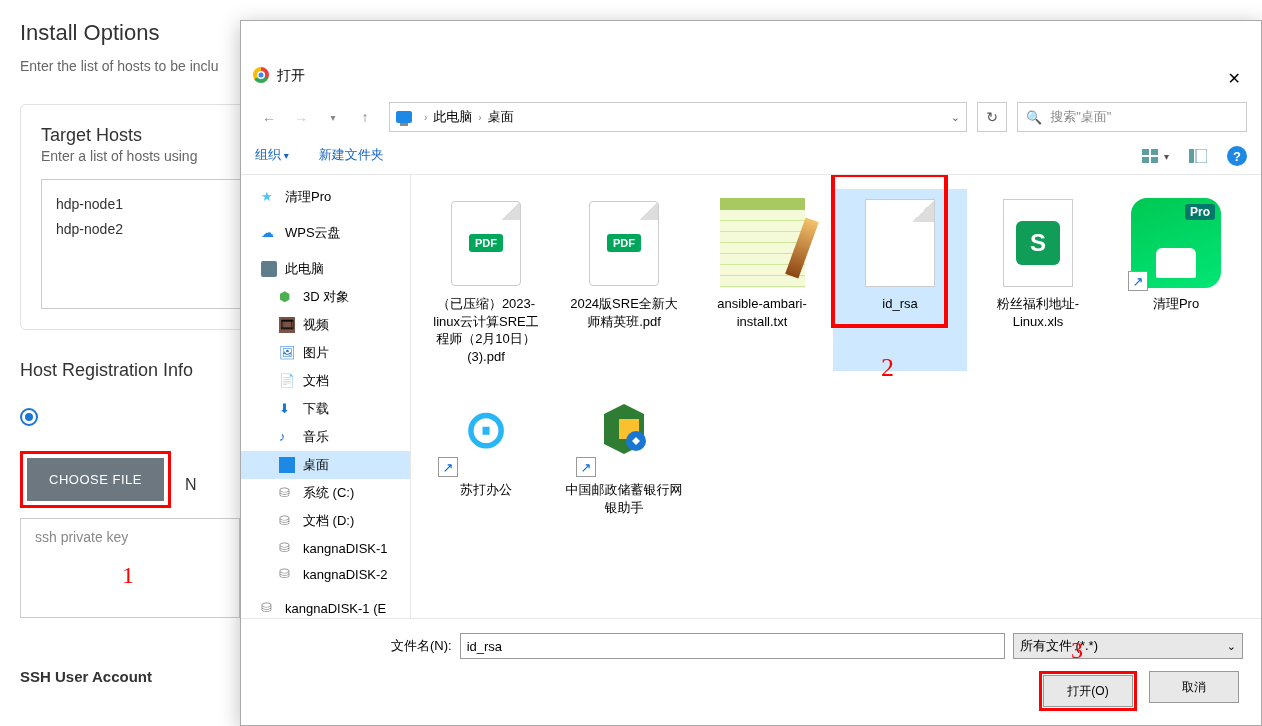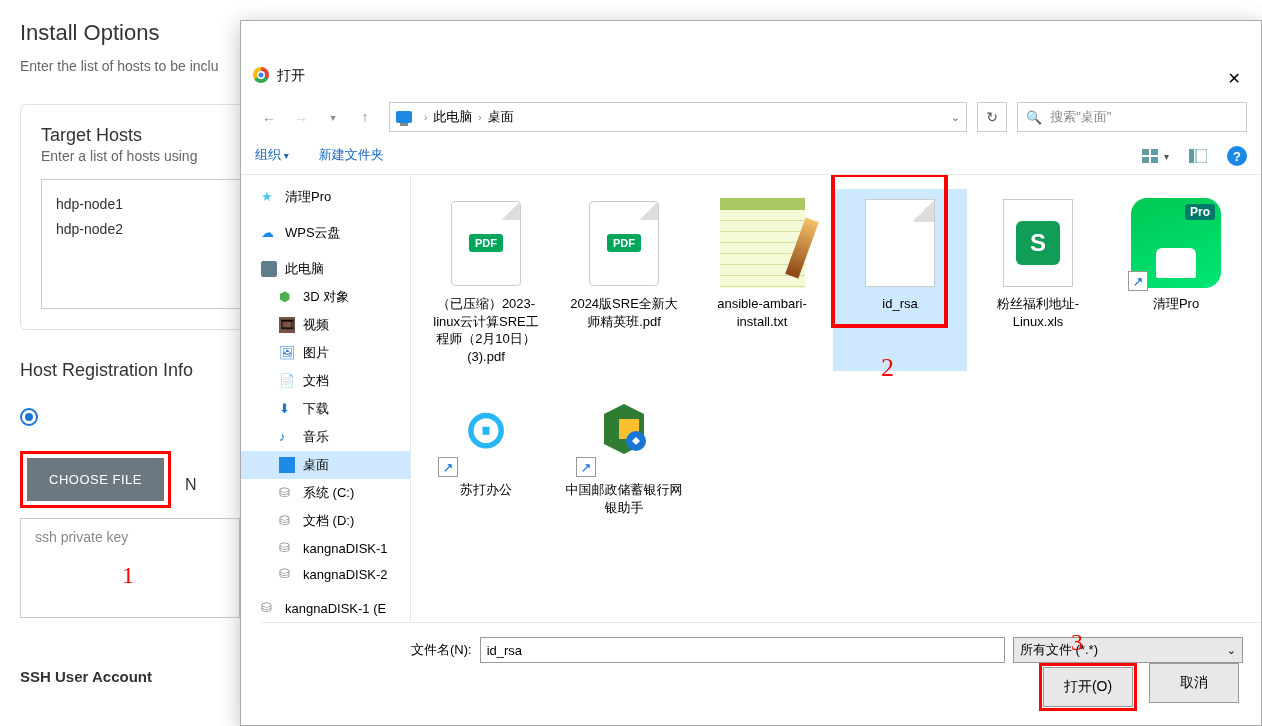--- a/index.html
+++ b/index.html
@@ -94,27 +94,27 @@
 .app-soda { color:#29b6f6; font-size: 52px; font-weight:bold; }
 .img-thumb { width: 100px; height: 72px; background: linear-gradient(#e8eef7, #dce6f2); border:1px solid #ccc; position:relative; }
 .img-thumb::before { content:""; position:absolute; inset:6px; background: repeating-linear-gradient(90deg, #b0c4de 0 20px, transparent 20px 24px), repeating-linear-gradient(#b0c4de 0 10px, transparent 10px 13px); opacity:0.5; }
 .bank-icon { width: 60px; height: 60px; position:relative; }
 .bank-icon svg { width:100%; height:100%; }
 
 .red-box-2 { position: absolute; border: 4px solid #f00; pointer-events: none; }
 .anno-2 { position: absolute; color: #f00; font-size: 26px; font-family: serif; }
 .anno-3 { position: absolute; color: #f00; font-size: 24px; font-family: serif; }
 
-.footer-row { padding: 14px 18px 14px 0; display: flex; flex-direction: column; border-top: 1px solid #e8e8e8; margin-left: 20px; }
+.footer-row { padding: 14px 18px 14px 0; display: flex; flex-direction: column; gap: 12px; border-top: 1px solid #e8e8e8; }
 .fn-row { display: flex; align-items: center; gap: 8px; }
 .fn-label { font-size: 13px; margin-left: 150px; }
 .fn-input { flex: 1; height: 26px; border: 1px solid #999; padding: 0 6px; font-size: 13px; }
 .fn-select { width: 230px; height: 26px; border: 1px solid #999; background: #e8e8e8; font-size: 13px; padding: 0 6px; display:flex; align-items:center; justify-content:space-between; cursor:pointer; }
 .btn-row { display: flex; justify-content: flex-end; gap: 12px; padding-right: 4px; }
-.win-btn { width: 90px; height: 40px; border: 1px solid #999; background: #e8e8e8; font-size: 14px; cursor: pointer; display:flex; align-items:center; justify-content:center; }
+.win-btn { width: 90px; height: 32px; border: 1px solid #999; background: #e8e8e8; font-size: 12px; cursor: pointer; display:flex; align-items:center; justify-content:center; }
 .red-box-3 { border: 3px solid #f00; padding: 1px; }
 </style>
 </head>
 <body>
 
 <div class="bg-page">
   <h1>Install Options</h1>
   <div class="subtitle">Enter the list of hosts to be inclu</div>
 
   <div class="card">

